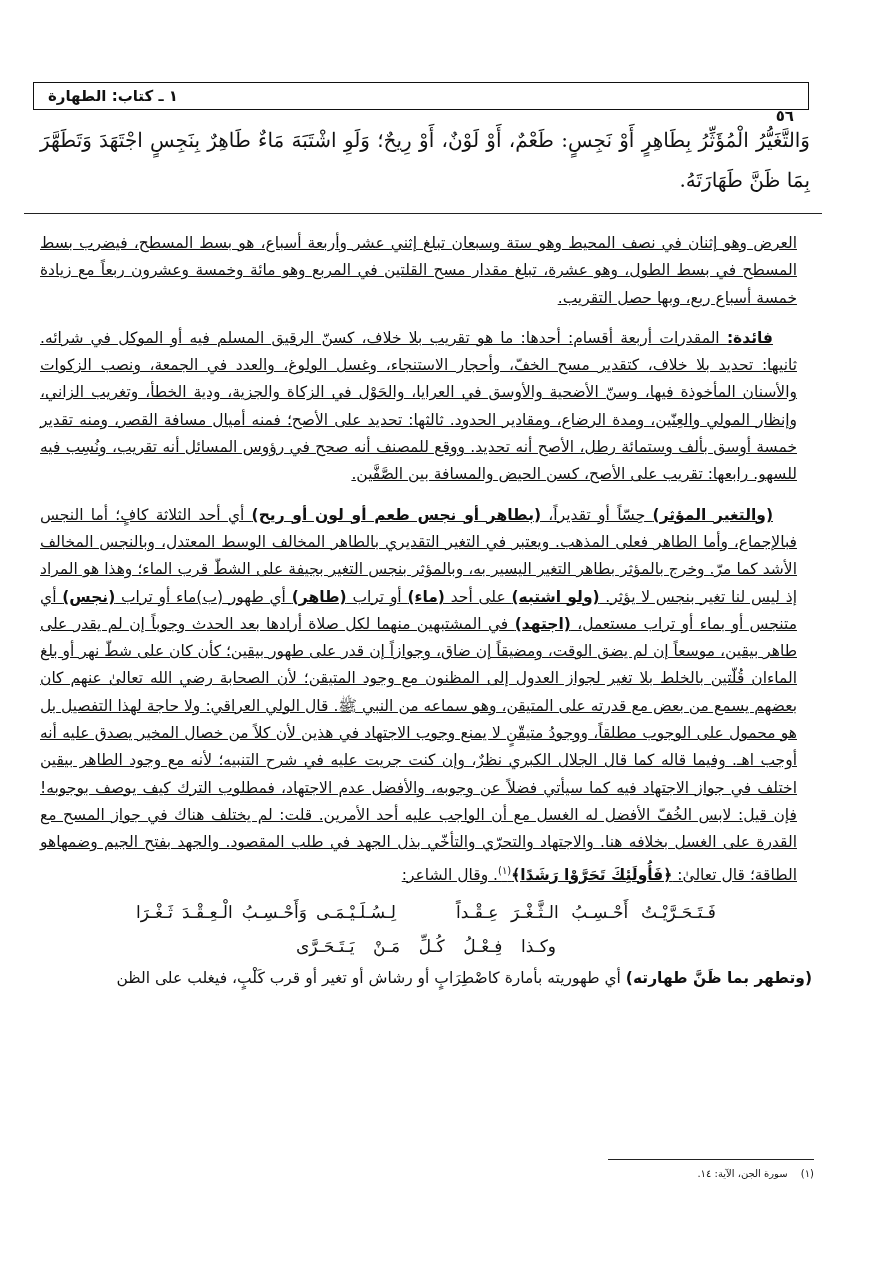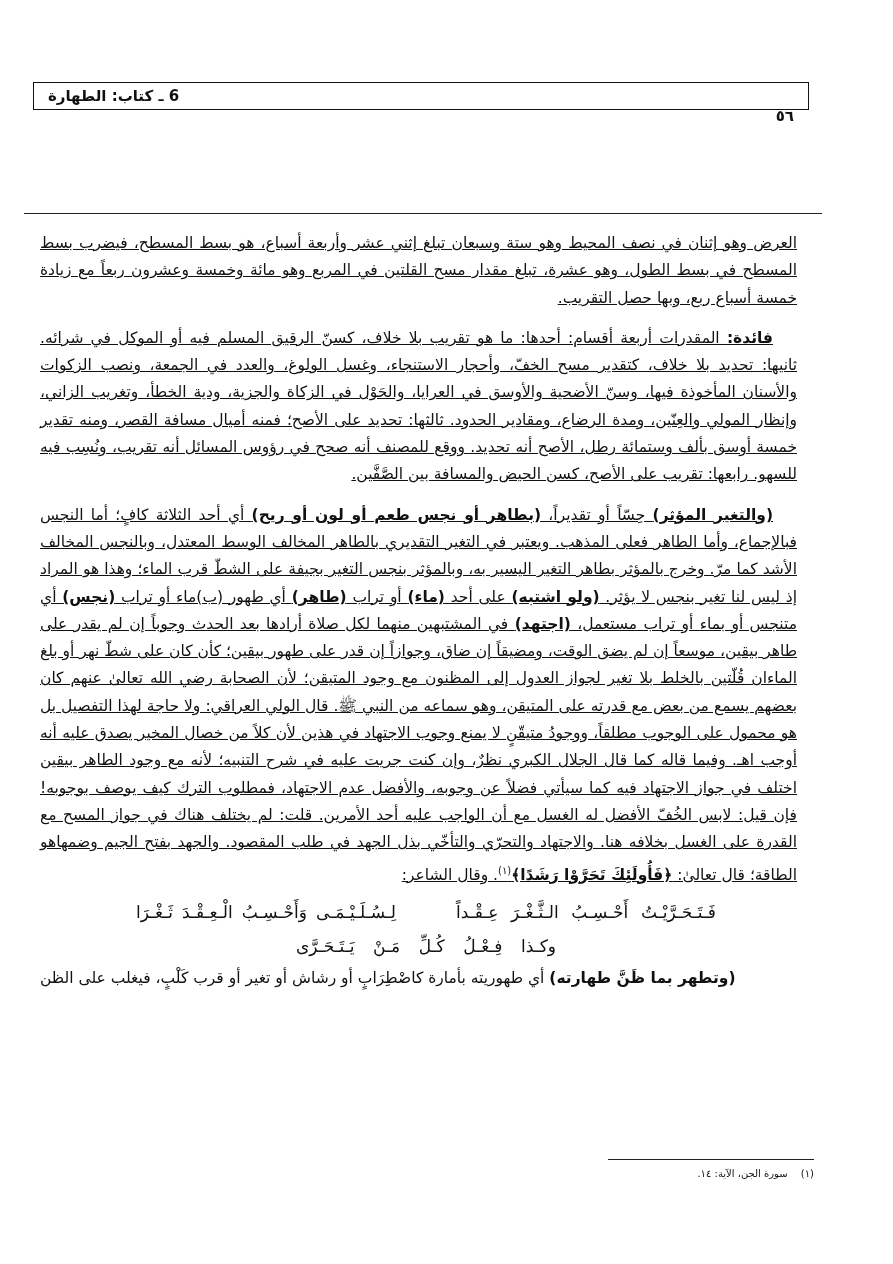--- a/index.html
+++ b/index.html
@@ -37,42 +37,43 @@
     .para { margin: 0 15px 13px 0; text-align: justify; text-align-last: right; text-decoration: underline; }
     .para.indent { text-indent: 24px; }
     .b { font-weight: bold; }
 
     .verse {
       display: flex; justify-content: center; gap: 60px;
       margin: 6px 0 0 0; font-family: "DejaVu Serif", serif; font-size: 17px; line-height: 34px;
     }
     .hemistich { width: 260px; text-align: justify; text-align-last: justify; }
 
-    .final-line { margin: 2px 0 0 0; text-align: left; }
+    .final-line { margin: 2px 0 0 0; text-align: right; }
 
     .footnote-rule {
       position: absolute; left: 608px; top: 1159px; width: 206px; height: 0;
       border-top: 1.5px solid #222;
     }
     .footnote {
       position: absolute; right: 79px; top: 1168px;
       font-family: "DejaVu Sans", sans-serif; font-size: 10px;
     }
     sup { font-size: 10px; }
   </style>
 </head>
 <body>
 
 <div class="page">
 
   <div class="header-box">
     <span class="page-number">٥٦</span>
-    <span class="running-head">6 ـ كتاب: الطهارة</span>
+    <span class="running-head">١ ـ كتاب: الطهارة</span>
   </div>
 
+  <div class="matn">وَالتَّغَيُّرُ الْمُؤَثِّرُ بِطَاهِرٍ أَوْ نَجِسٍ: طَعْمٌ، أَوْ لَوْنٌ، أَوْ رِيحٌ؛ وَلَوِ اشْتَبَهَ مَاءٌ طَاهِرٌ بِنَجِسٍ اجْتَهَدَ وَتَطَهَّرَ بِمَا ظَنَّ طَهَارَتَهُ.</div>
 
   <div class="separator"></div>
 
   <div class="sharh">
     <p class="para">العرض وهو إثنان في نصف المحيط وهو ستة وسبعان تبلغ إثني عشر وأربعة أسباع، هو بسط المسطح، فيضرب بسط المسطح في بسط الطول، وهو عشرة، تبلغ مقدار مسح القلتين في المربع وهو مائة وخمسة وعشرون ربعاً مع زيادة خمسة أسباع ربع، وبها حصل التقريب.</p>
 
     <p class="para indent"><span class="b">فائدة:</span><span> المقدرات أربعة أقسام: أحدها: ما هو تقريب بلا خلاف، كسنّ الرقيق المسلم فيه أو الموكل في شرائه. ثانيها: تحديد بلا خلاف، كتقدير مسح الخفّ، وأحجار الاستنجاء، وغسل الولوغ، والعدد في الجمعة، ونصب الزكوات والأسنان المأخوذة فيها، وسنّ الأضحية والأوسق في العرايا، والحَوْل في الزكاة والجزية، ودية الخطأ، وتغريب الزاني، وإنظار المولي والعِنّين، ومدة الرضاع، ومقادير الحدود. ثالثها: تحديد على الأصح؛ فمنه أميال مسافة القصر، ومنه تقدير خمسة أوسق بألف وستمائة رطل، الأصح أنه تحديد. ووقع للمصنف أنه صحح في رؤوس المسائل أنه تقريب، ونُسِب فيه للسهو. رابعها: تقريب على الأصح، كسن الحيض والمسافة بين الصَّفَّين.</span></p>
 
     <p class="para indent" style="margin-bottom:4px;"><span class="b">(والتغير المؤثر)</span><span> حِسّاً أو تقديراً، </span><span class="b">(بطاهر أو نجس طعم أو لون أو ريح)</span><span> أي أحد الثلاثة كافٍ؛ أما النجس فبالإجماع، وأما الطاهر فعلى المذهب. ويعتبر في التغير التقديري بالطاهر المخالف الوسط المعتدل، وبالنجس المخالف الأشد كما مرّ. وخرج بالمؤثر بطاهر التغير اليسير به، وبالمؤثر بنجس التغير بجيفة على الشطّ قرب الماء؛ وهذا هو المراد إذ ليس لنا تغير بنجس لا يؤثر. </span><span class="b">(ولو اشتبه)</span><span> على أحد </span><span class="b">(ماء)</span><span> أو تراب </span><span class="b">(طاهر)</span><span> أي طهور (ب)ماء أو تراب </span><span class="b">(نجس)</span><span> أي متنجس أو بماء أو تراب مستعمل، </span><span class="b">(اجتهد)</span><span> في المشتبهين منهما لكل صلاة أرادها بعد الحدث وجوباً إن لم يقدر على طاهر بيقين، موسعاً إن لم يضق الوقت، ومضيقاً إن ضاق، وجوازاً إن قدر على طهور بيقين؛ كأن كان على شطّ نهر أو بلغ الماءان قُلّتين بالخلط بلا تغير لجواز العدول إلى المظنون مع وجود المتيقن؛ لأن الصحابة رضي الله تعالىٰ عنهم كان بعضهم يسمع من بعض مع قدرته على المتيقن، وهو سماعه من النبي ﷺ. قال الولي العراقي: ولا حاجة لهذا التفصيل بل هو محمول على الوجوب مطلقاً، ووجودُ متيقّنٍ لا يمنع وجوب الاجتهاد في هذين لأن كلاً من خصال المخير يصدق عليه أنه أوجب اهـ. وفيما قاله كما قال الجلال الكبري نظرٌ، وإن كنت جريت عليه في شرح التنبيه؛ لأنه مع وجود الطاهر بيقين اختلف في جواز الاجتهاد فيه كما سيأتي فضلاً عن وجوبه، والأفضل عدم الاجتهاد، فمطلوب الترك كيف يوصف بوجوبه! فإن قيل: لابس الخُفّ الأفضل له الغسل مع أن الواجب عليه أحد الأمرين. قلت: لم يختلف هناك في جواز المسح مع القدرة على الغسل بخلافه هنا. والاجتهاد والتحرّي والتأخّي بذل الجهد في طلب المقصود. والجهد بفتح الجيم وضمهاهو الطاقة؛ قال تعالىٰ: </span><span class="b">﴿فَأُولَئِكَ تَحَرَّوْا رَشَدًا﴾</span><sup>(١)</sup><span>. وقال الشاعر:</span></p>
 

